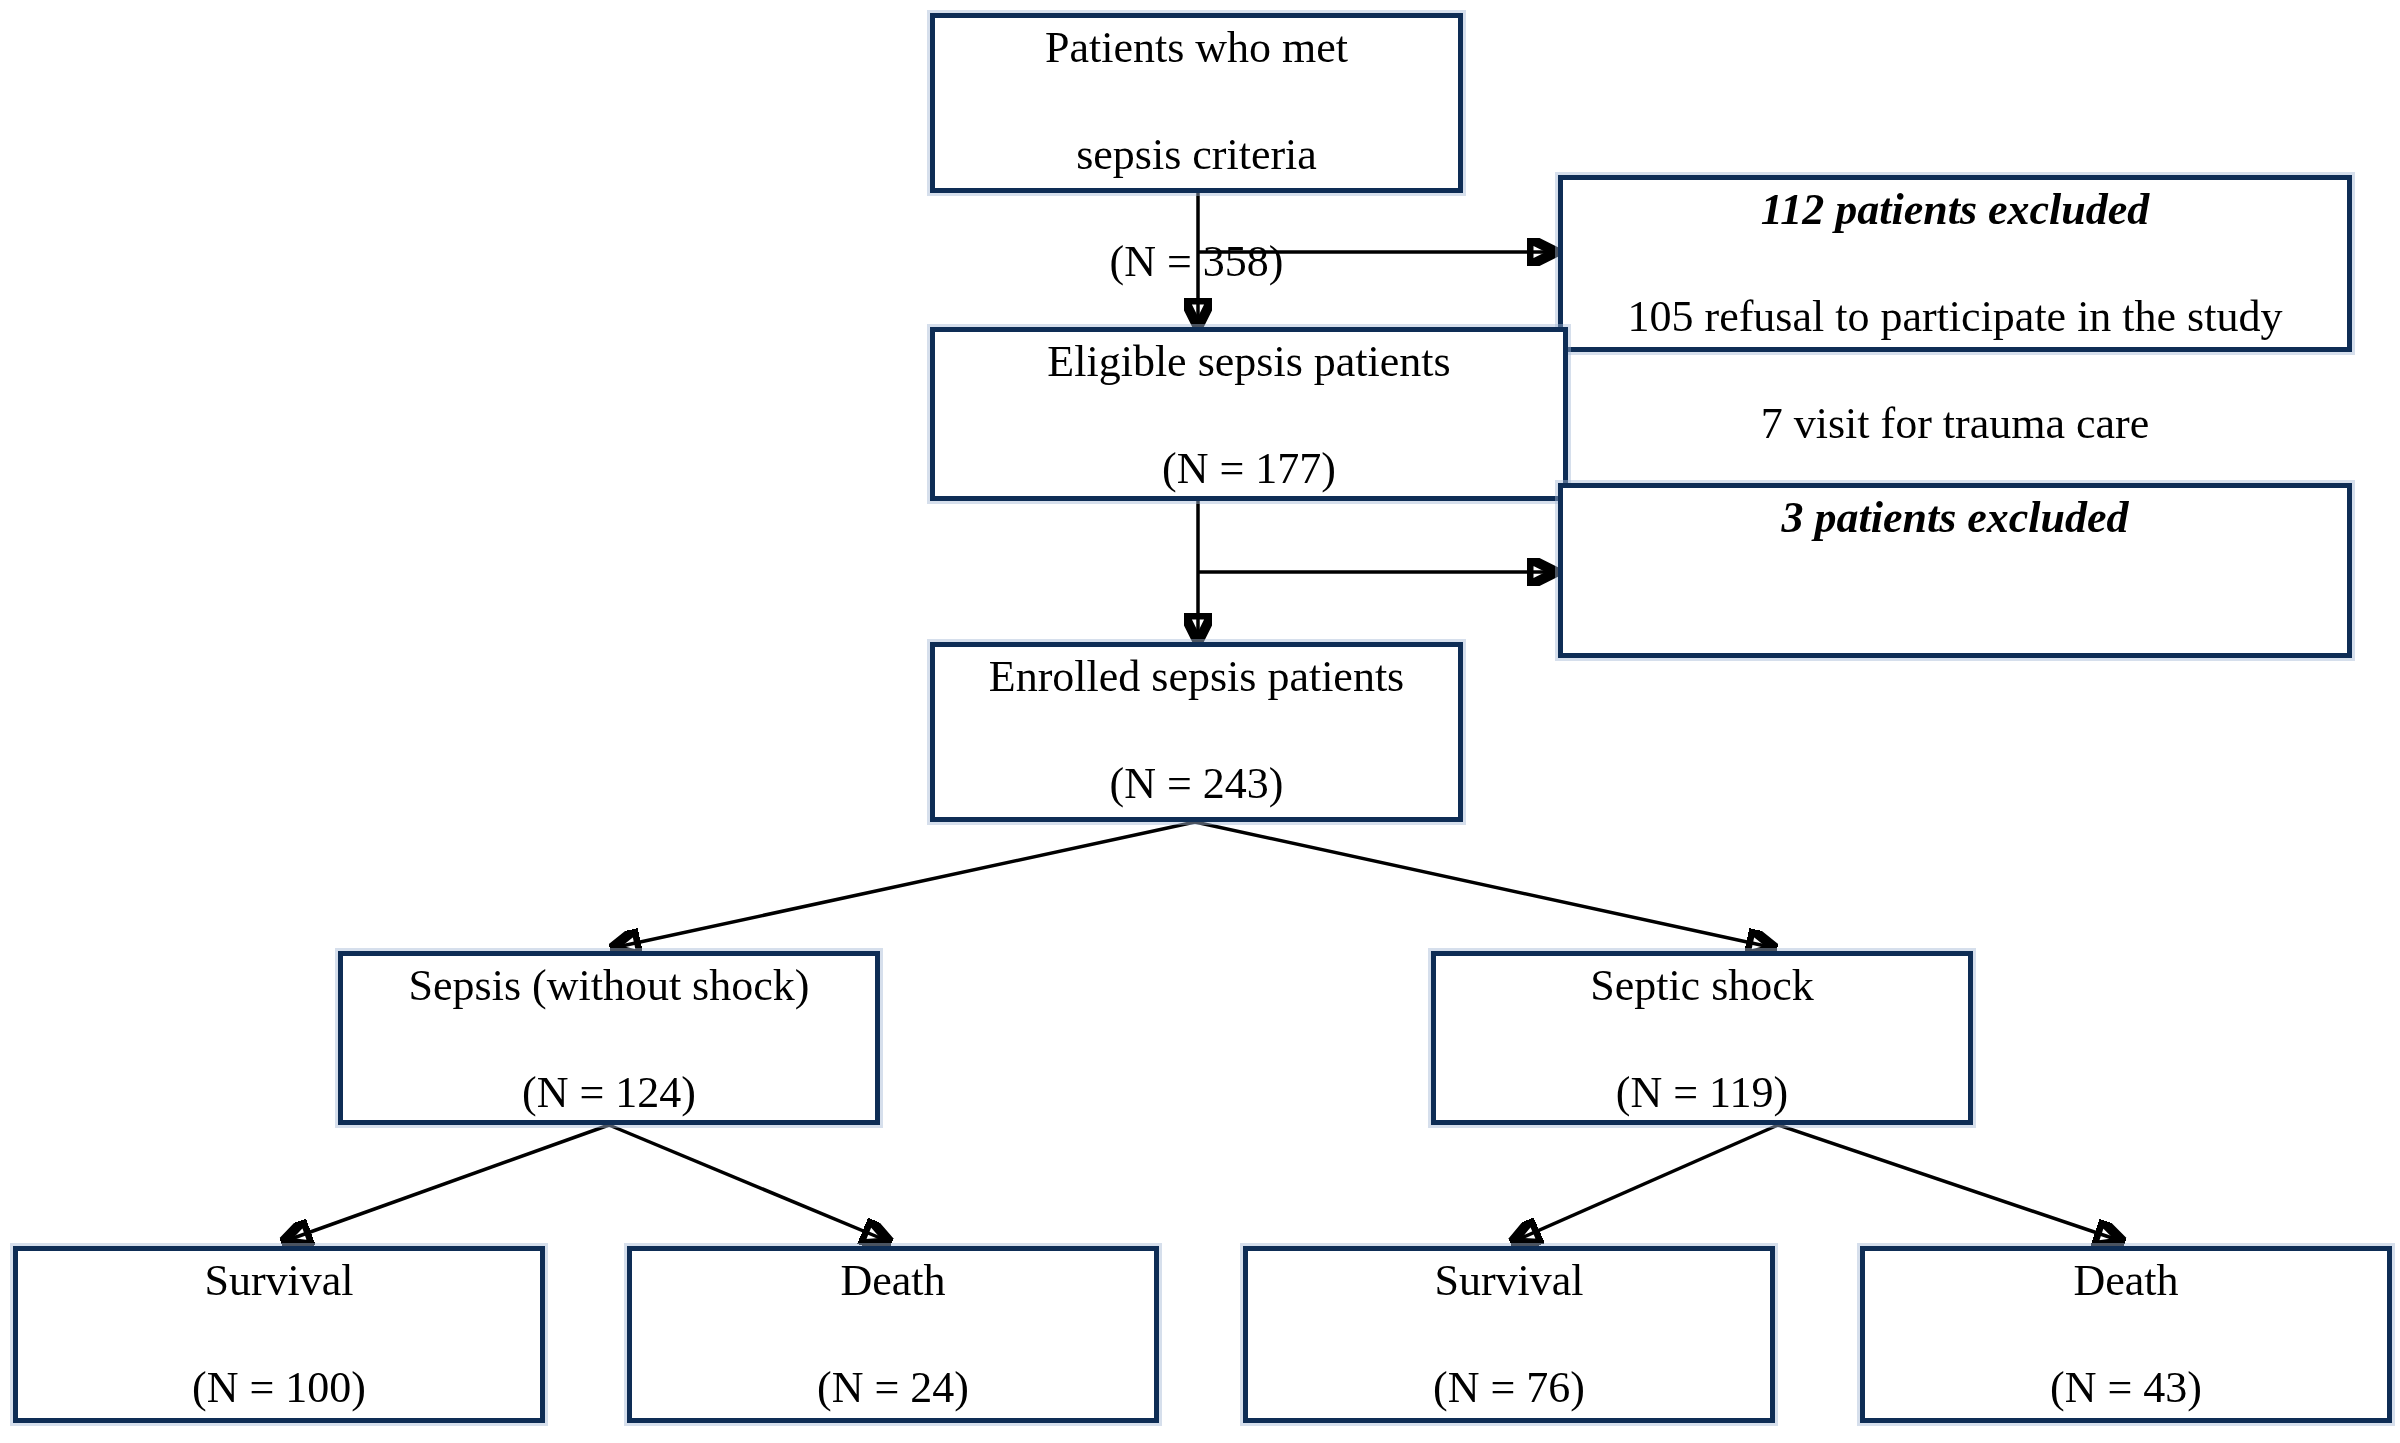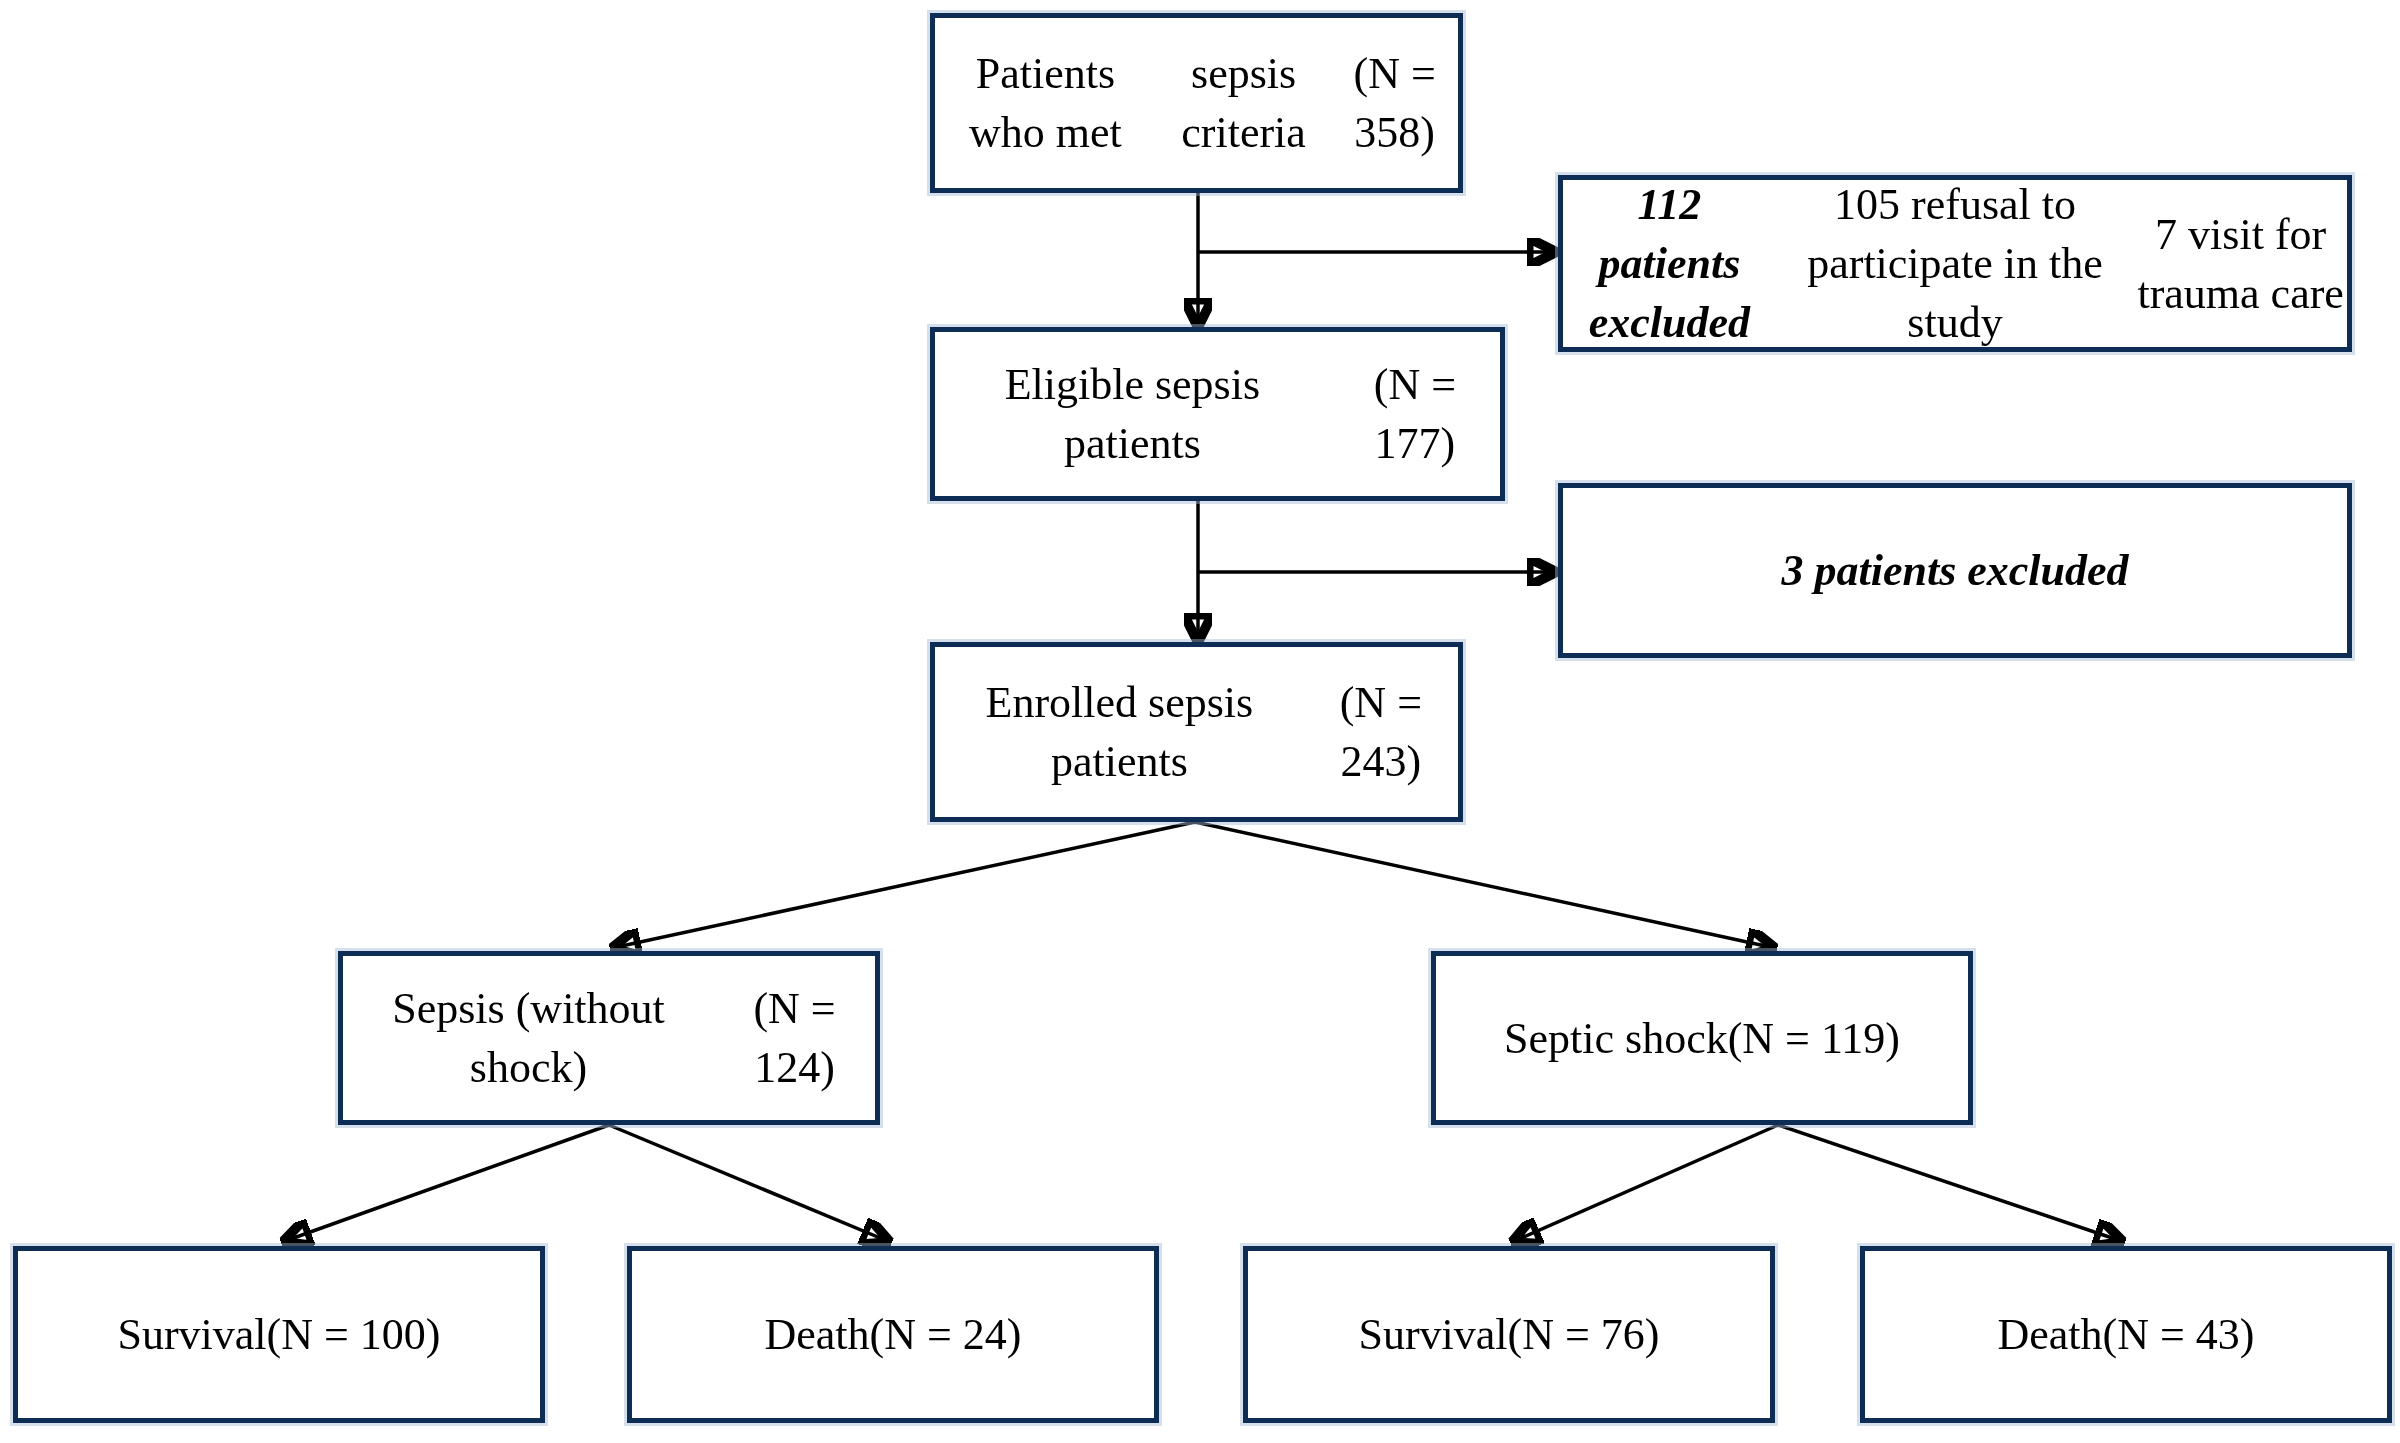--- a/index.html
+++ b/index.html
@@ -9,22 +9,22 @@
   }
   html,body{margin:0;padding:0;background:#ffffff;}
   body{
     width:2400px;height:1443px;position:relative;overflow:hidden;
     font-family:"Liberation Serif","DejaVu Serif",serif;color:#000;
   }
   .box{
     position:absolute;box-sizing:border-box;background:#ffffff;
     border:5px solid var(--navy);
     box-shadow:0 0 0 3px var(--halo);
-    display:flex;flex-direction:row;justify-content:center;align-items:center;
-    text-align:center;font-size:44px;line-height:59px;
+    display:flex;flex-direction:column;align-items:center;
+    text-align:center;font-size:44px;line-height:59px;gap:48px;
   }
   .excl-title{font-weight:bold;font-style:italic;}
   #connectors{position:absolute;left:0;top:0;pointer-events:none;}
   #connectors path{stroke:var(--arrow);stroke-width:3.5;fill:none;}
   #arrowhead-shape{fill:var(--arrow);}
 </style>
 </head>
 <body style="background: rgb(255, 255, 255);">
 
 <svg id="connectors" width="2400" height="1443" viewBox="0 0 2400 1443">
@@ -50,21 +50,21 @@
   <div>sepsis criteria</div>
   <div>(N = 358)</div>
 </div>
 
 <div class="box" style="left:1558px;top:163px;width:794px;height:177px;margin-top:12px;">
   <div class="excl-title">112 patients excluded</div>
   <div>105 refusal to participate in the study</div>
   <div>7 visit for trauma care</div>
 </div>
 
-<div class="box" style="left:930px;top:327px;width:575px;height:174px;">
+<div class="box" style="left:930px;top:327px;width:638px;height:174px;">
   <div>Eligible sepsis patients</div>
   <div>(N = 177)</div>
 </div>
 
 <div class="box" style="left:1558px;top:483px;width:794px;height:175px;">
   <div class="excl-title">3 patients excluded</div>
 </div>
 
 <div class="box" style="left:930px;top:642px;width:533px;height:180px;">
   <div>Enrolled sepsis patients</div>

